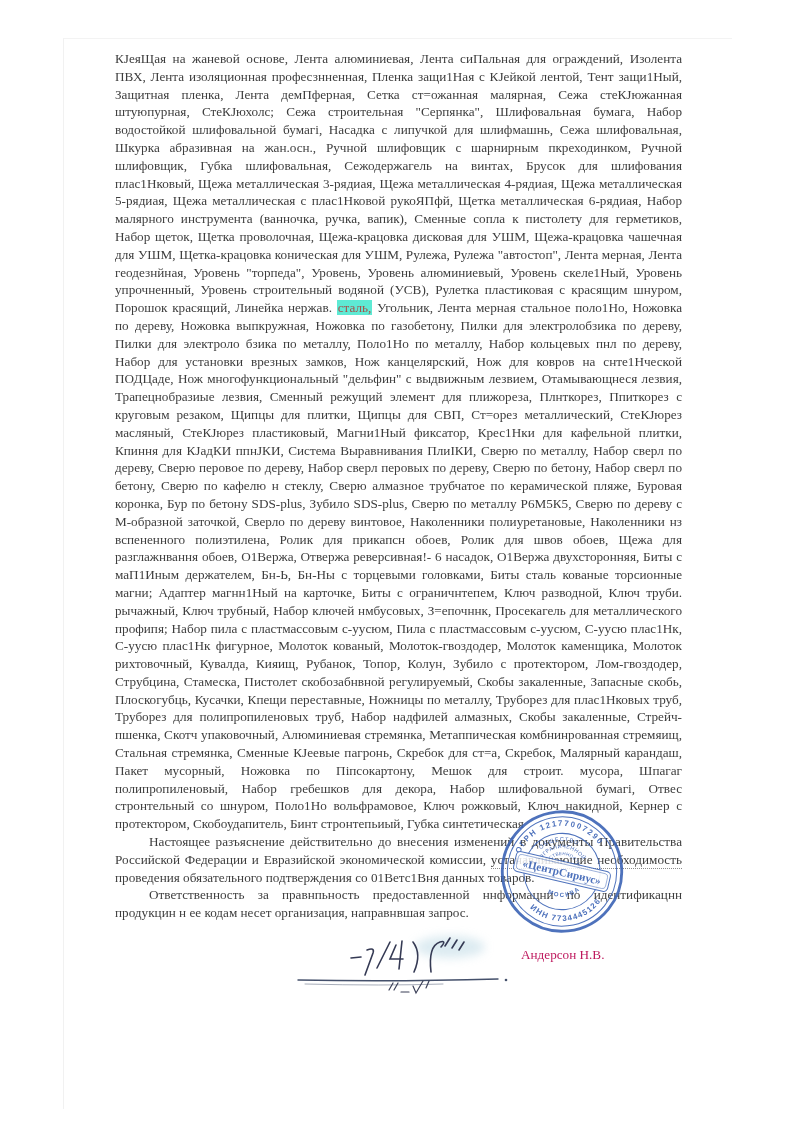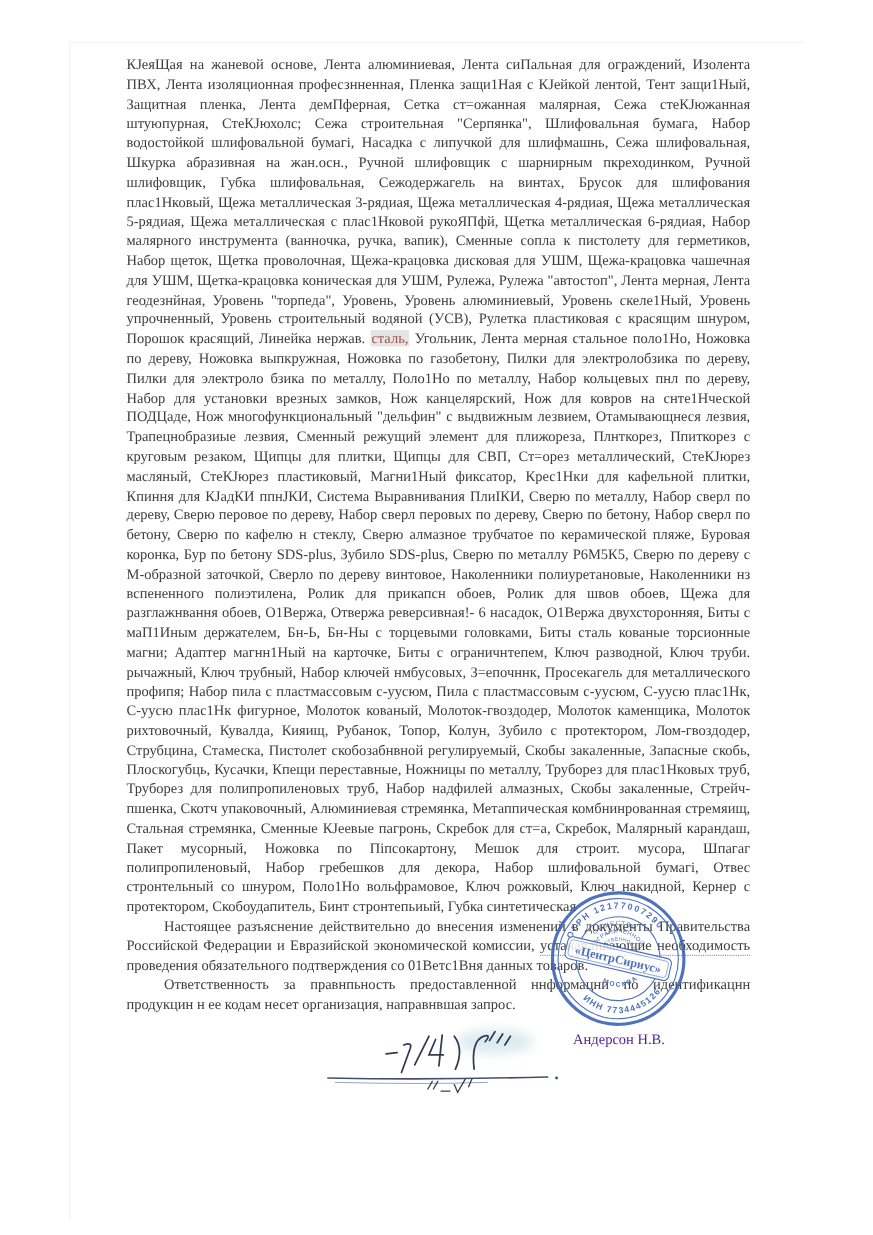--- a/index.html
+++ b/index.html
@@ -10,25 +10,25 @@
   .scan-edge{
     position:absolute;left:63px;top:38px;width:668px;height:1070px;
     border-left:1px solid #f1f1f1;border-top:1px solid #f3f3f3;
   }
   .content{
     position:absolute;left:115px;top:50px;width:567px;
     color:#3d3d3d;font-size:13.2px;line-height:17.8px;text-align:justify;
   }
   .content p{margin:0;}
   p.indent{text-indent:34px;}
-  .hl{background:#e5e5e5;color:#a5514c;padding:0 1px;}
+  .hl{background:#5eead4;color:#a5514c;padding:0 1px;}
   .dotted{border-bottom:1px dotted #8a8a8a;padding-bottom:1px;}
   .sig-block{position:relative;margin-top:6px;height:90px;}
   .sig-left div{line-height:20px;}
-  .sig-name{position:absolute;left:406px;top:8px;color:#4c1d95;}
+  .sig-name{position:absolute;left:406px;top:18px;color:#be185d;}
   .sig-svg{position:absolute;left:178px;top:0;}
   .smudge{
     position:absolute;left:300px;top:8px;width:70px;height:22px;border-radius:50%;
     background:rgba(140,190,210,0.30);filter:blur(5px);
   }
   .stamp{
     position:absolute;left:492px;top:808px;width:140px;height:127px;
     opacity:0.9;transform:rotate(-6deg);
   }
   .stamp svg{width:100%;height:100%;}

